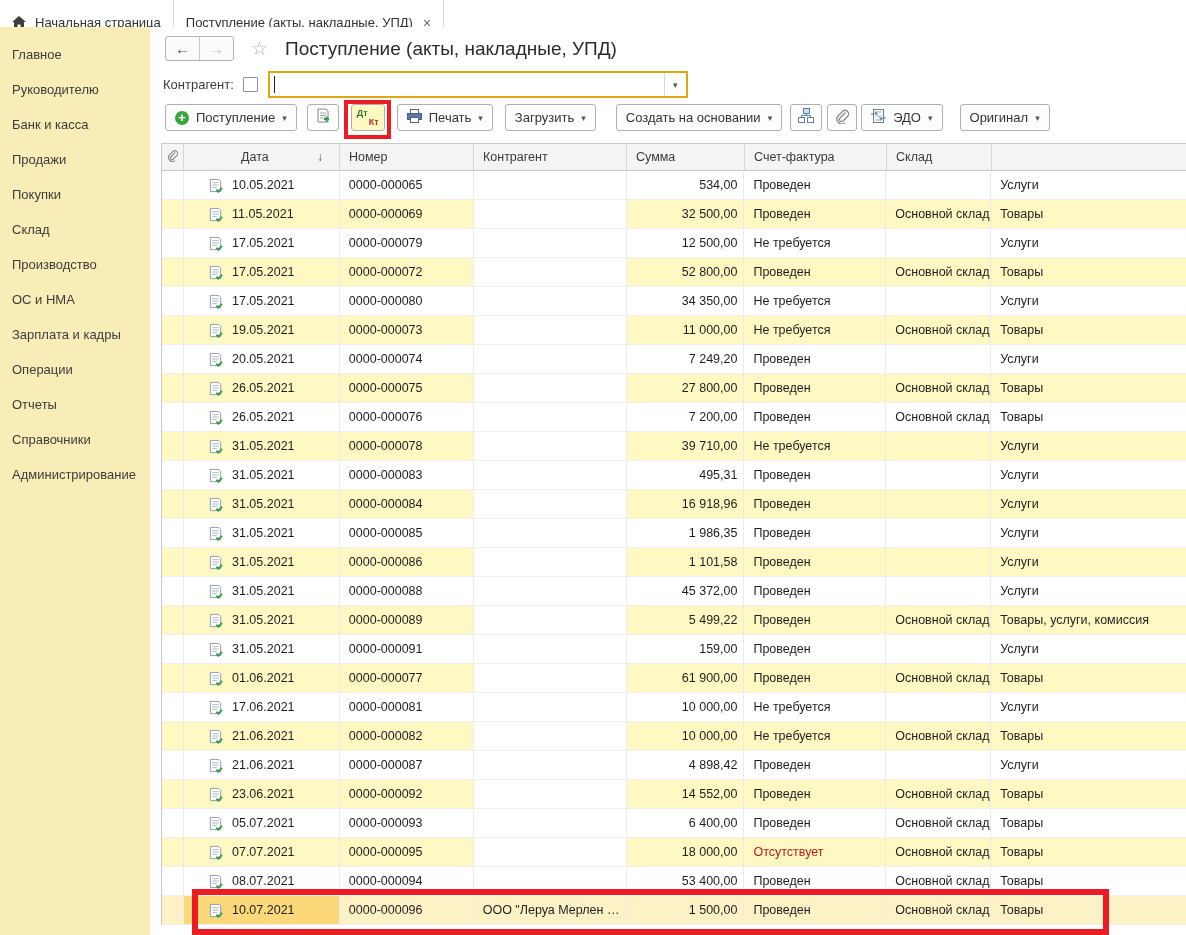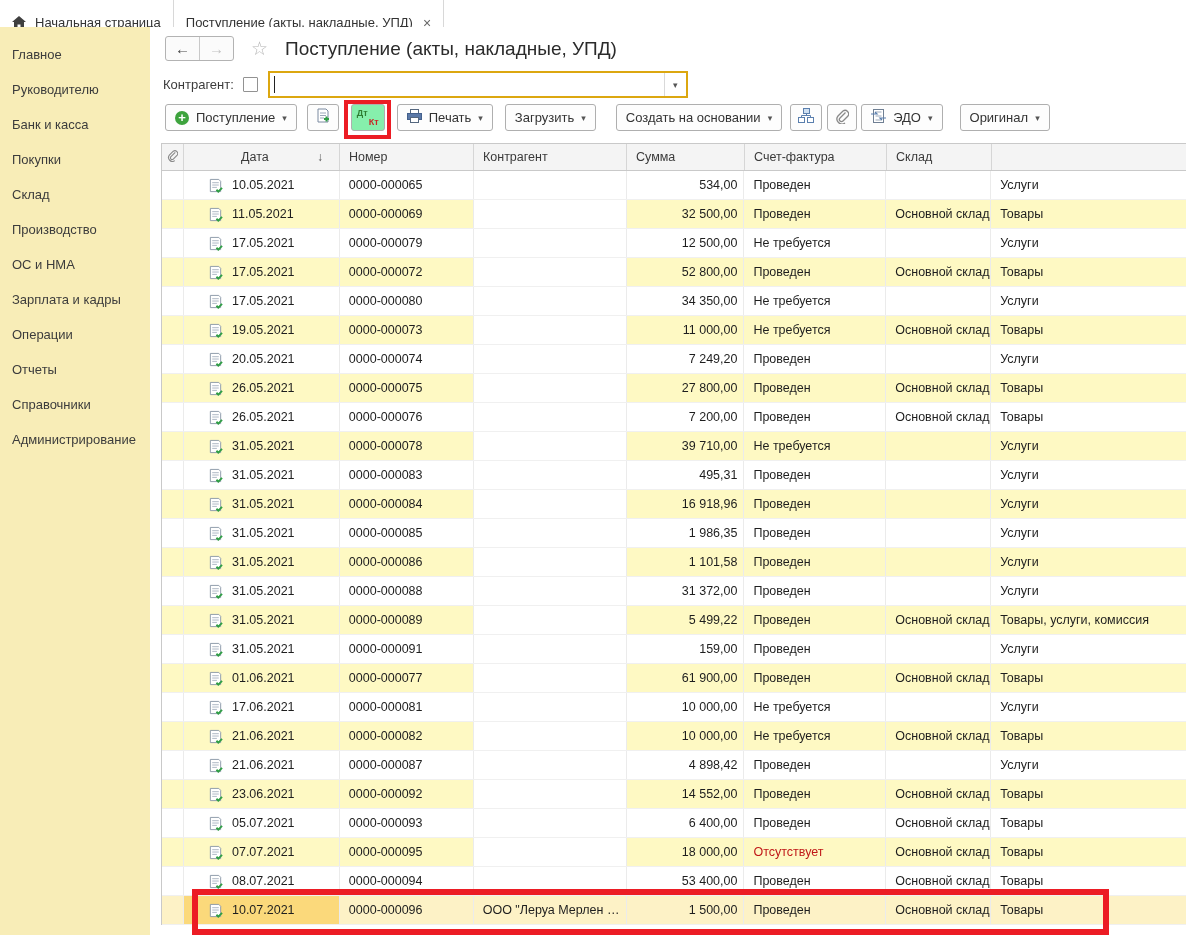--- a/index.html
+++ b/index.html
@@ -41,21 +41,21 @@
 
   .toolbar{position:absolute;left:15px;top:76px;height:29px;display:flex;align-items:center;}
   .btn{height:27px;box-sizing:border-box;border:1px solid #afafaf;border-radius:3px;background:#fdfdfd;
        display:flex;align-items:center;padding:0 9px;font-size:13px;color:#333;white-space:nowrap;cursor:pointer;}
   .btn .dd{font-size:9px;color:#555;margin-left:7px;}
   .btn .lbl{margin-left:7px;}
   .iconbtn{padding:0 7px;}
   .plus-circle{width:14px;height:14px;border-radius:50%;background:#3da33d;color:#fff;font-size:13px;line-height:14px;
                text-align:center;font-weight:bold;}
   .dtkt{position:relative;width:34px;height:27px;box-sizing:border-box;border:1px solid #afafaf;border-radius:3px;
-        background:#86efac;font-size:9px;font-weight:bold;cursor:pointer;}
+        background:#fef9c3;font-size:9px;font-weight:bold;cursor:pointer;}
   .dtkt .dt{position:absolute;left:5px;top:3px;color:#2e7d32;}
   .dtkt .kt{position:absolute;right:5px;bottom:3px;color:#c62828;}
 
   
   .table{position:absolute;left:11px;top:116px;width:1025px;border-left:1px solid #c9c9c9;box-sizing:border-box;}
   .thead{display:flex;height:28px;background:#f4f4f4;border-top:1px solid #c9c9c9;border-bottom:1px solid #c9c9c9;
          box-sizing:border-box;font-size:12.5px;color:#3a3a3a;}
   .th{display:flex;align-items:center;border-right:1px solid #d6d6d6;box-sizing:border-box;padding-left:9px;}
   .trow{display:flex;height:29px;box-sizing:border-box;border-bottom:1px solid #f0f0f0;font-size:12.5px;color:#1e1e1e;background:#fff;}
   .trow.alt{background:#fef9c3;}
@@ -103,20 +103,21 @@
     <span class="underline"></span>
   </div>
 </div>
 
 <div class="abs sidebar">
   <div class="sidebar-pad"></div>
   <div id="sidebar-items">
       <div class="side-item">Главное</div>
       <div class="side-item">Руководителю</div>
       <div class="side-item">Банк и касса</div>
+      <div class="side-item">Продажи</div>
       <div class="side-item">Покупки</div>
       <div class="side-item">Склад</div>
       <div class="side-item">Производство</div>
       <div class="side-item">ОС и НМА</div>
       <div class="side-item">Зарплата и кадры</div>
       <div class="side-item">Операции</div>
       <div class="side-item">Отчеты</div>
       <div class="side-item">Справочники</div>
       <div class="side-item">Администрирование</div>
     </div>
@@ -567,21 +568,21 @@
           <line x1="4.5" y1="5" x2="11.5" y2="5" stroke="#aab4c2"></line>
           <line x1="4.5" y1="7.5" x2="11.5" y2="7.5" stroke="#aab4c2"></line>
           <line x1="4.5" y1="10" x2="9.5" y2="10" stroke="#aab4c2"></line>
           <path d="M9 12.5 l2 2 l4 -4" fill="none" stroke="#2f9e44" stroke-width="2"></path>
         </svg>
       </span>
       <span>31.05.2021</span>
     </div>
     <div class="td c-num">0000-000088</div>
     <div class="td c-contr"></div>
-    <div class="td c-sum">31 372,00</div>
+    <div class="td c-sum">45 372,00</div>
     <div class="td c-inv">Проведен</div>
     <div class="td c-wh"></div>
     <div class="td c-op">Услуги</div>
   </div>
 
   <div class="trow alt">
     <div class="td c-attach"></div>
     <div class="td c-date">
       <span class="doc-ico">
         <svg width="15" height="15" viewBox="0 0 16 16">

